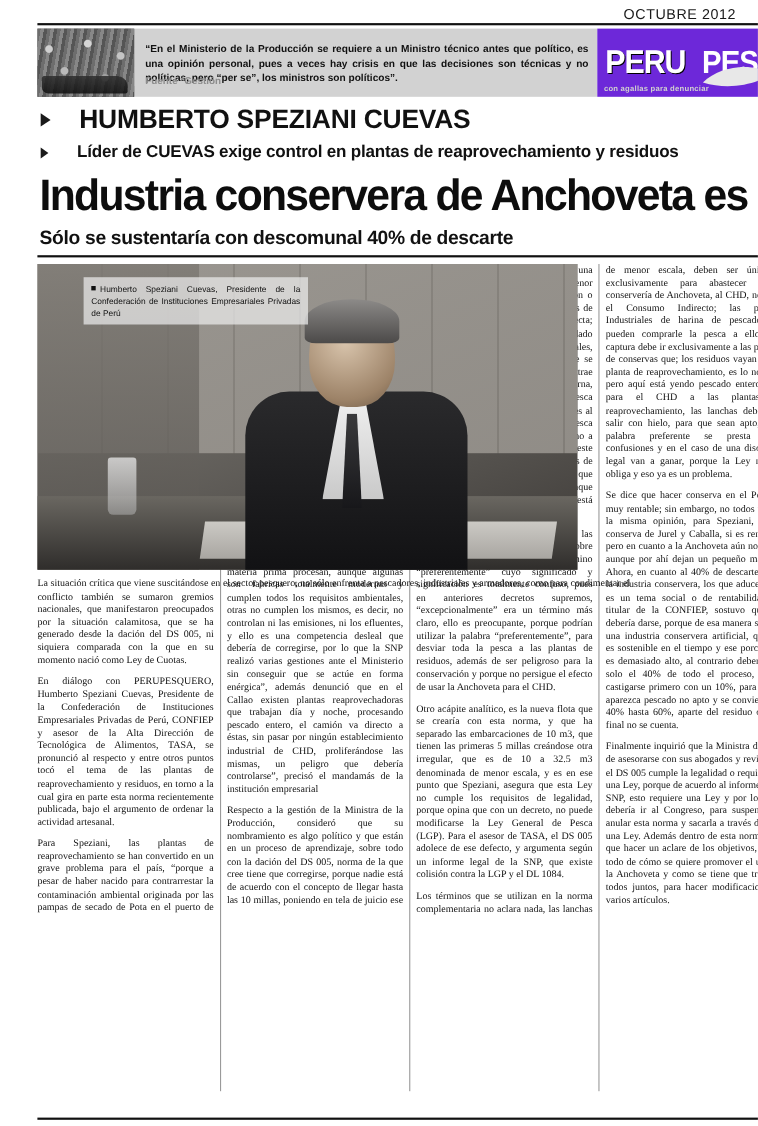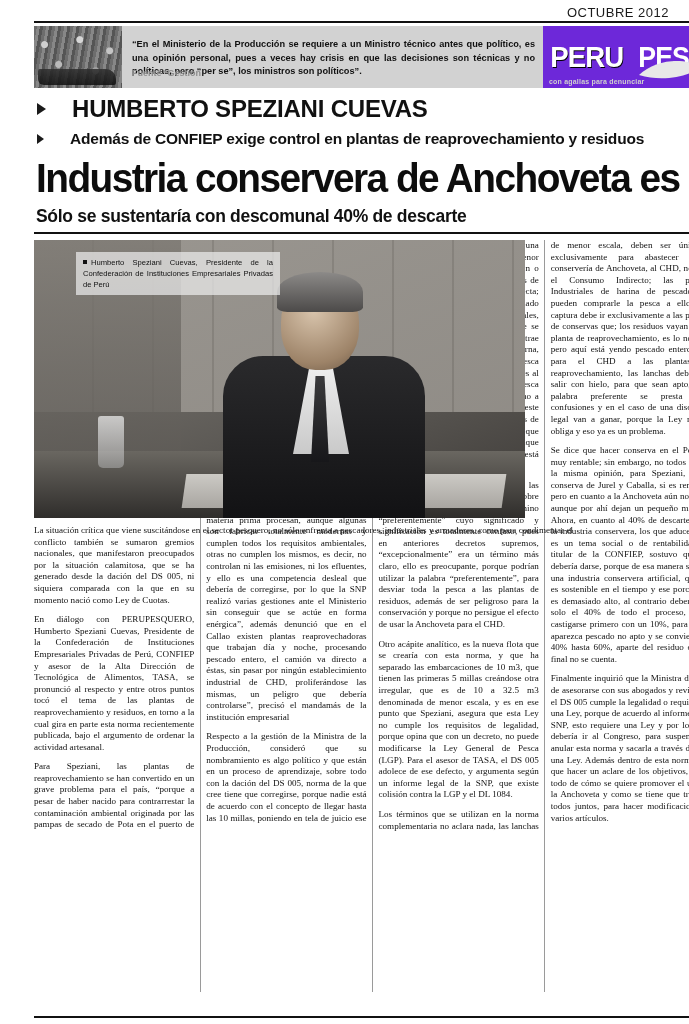--- a/index.html
+++ b/index.html
@@ -264,21 +264,21 @@
       </svg>
     </div>
   </div>
 
   <div class="kicker">
     <span class="tri"></span>
     <span class="k1">HUMBERTO SPEZIANI CUEVAS</span>
   </div>
   <div class="kicker sub">
     <span class="tri"></span>
-    <span class="k2">Además de CONFIEP exige control en plantas de reaprovechamiento y residuos</span>
+    <span class="k2">Líder de CUEVAS exige control en plantas de reaprovechamiento y residuos</span>
   </div>
 
   <div class="headline">Industria conservera de Anchoveta es artificial</div>
   <div class="subhead">Sólo se  sustentaría con  descomunal 40% de descarte</div>
   <div class="rule-under"></div>
 
   <div class="body-area">
     <div class="cols">
 
       <div class="photo-holder">

